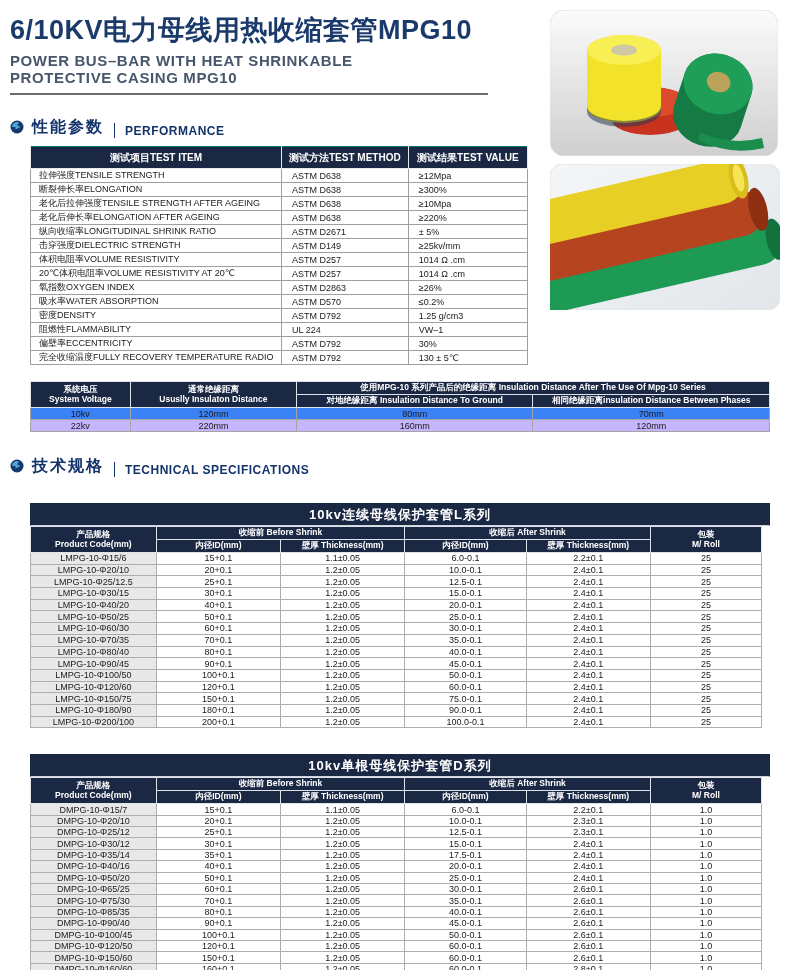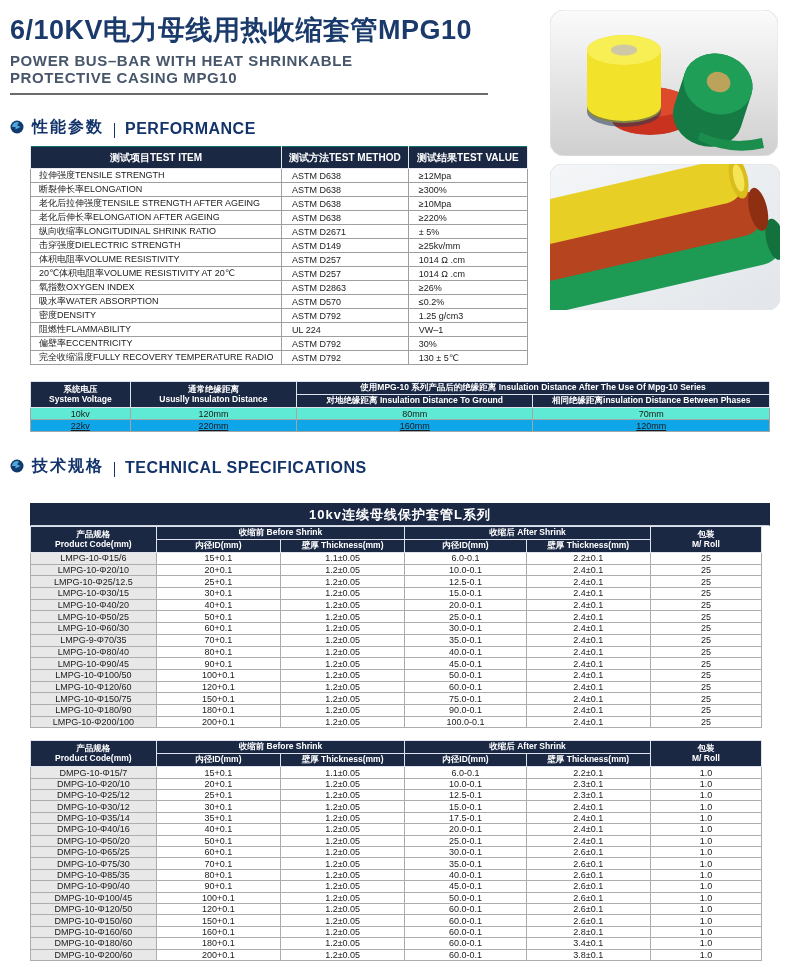--- a/index.html
+++ b/index.html
@@ -16,39 +16,39 @@
   .photo { position:absolute; left:550px; }
   .photo-rolls { top:10px; }
   .photo-tubes { top:164px; }
 
   
   .sec-head { display:flex; align-items:flex-end; gap:8px; margin-left:0; }
   .sec1 { margin-top:22px; }
   .sec2 { margin-top:24px; }
   .sec-zh { font-size:16px; font-weight:bold; color:#13336b; letter-spacing:2px; }
   .sec-sep { width:1px; height:15px; background:#13336b; margin:0 2px; }
-  .sec-en { font-size:16px; font-weight:bold; color:#13336b; letter-spacing:.5px; }
+  .sec-en { font-size:12px; font-weight:bold; color:#13336b; letter-spacing:.5px; }
 
   
   table { border-collapse:collapse; table-layout:fixed; }
   th,td { overflow:hidden; white-space:nowrap; }
   .navy { background:#1b2844; color:#fff; }
 
   
   .perf-table { width:498px; margin:8px 0 16px 20px; border:1px solid #0f766e; }
   .perf-table th { font-size:10px; font-weight:bold; height:22px; border:1px solid #e6e8f0; border-top:none; text-align:center; }
   .perf-table td { font-size:9px; height:11.5px; border:1px solid #9f9f9f; padding:0 4px 0 8px; background:#fff; }
   .perf-table td:nth-child(2), .perf-table td:nth-child(3) { padding-left:10px; }
 
   
   .volt-table { width:740px; margin:7px 0 0 20px; border:1px solid #7d7d7d; }
   .volt-table th { font-size:8.5px; font-weight:bold; border:1px solid #dfe3ee; text-align:center; height:13px; }
   .volt-table td { font-size:9px; text-align:center; height:12px; border:1px solid #a5a5a5; }
-  .volt-row-a td { background:#5eead4;margin-top:48px; }
-  .volt-row-b td { background:#0ea5e9;text-decoration:underline; }
+  .volt-row-a td { background:#3b82f6;margin-top:48px; }
+  .volt-row-b td { background:#c4b5fd; }
 
   
   .spec-wrap { width:740px; margin-left:20px; }
   .spec-wrap.l { margin-top:8px; }
   .spec-wrap.d { margin-top:12px; }
   .spec-bar { height:23px; background:#1b2844; color:#fff; font-size:13px; font-weight:bold;
               display:flex; align-items:center; justify-content:center; letter-spacing:1px;
               border:1px solid #1b2844; border-bottom:1px solid #cfd3de;margin-top:26px; }
   .spec-table { width:732px; border:1px solid #7d7d7d; border-top:none; }
   .spec-table th { font-size:8.5px; font-weight:bold; border:1px solid #dfe3ee; text-align:center; height:13px; }
@@ -353,21 +353,21 @@
           </tr>
           <tr>
             <td>LMPG-10-Φ60/30</td>
             <td>60+0.1</td>
             <td>1.2±0.05</td>
             <td>30.0-0.1</td>
             <td>2.4±0.1</td>
             <td>25</td>
           </tr>
           <tr>
-            <td>LMPG-9-Φ70/35</td>
+            <td>LMPG-10-Φ70/35</td>
             <td>70+0.1</td>
             <td>1.2±0.05</td>
             <td>35.0-0.1</td>
             <td>2.4±0.1</td>
             <td>25</td>
           </tr>
           <tr>
             <td>LMPG-10-Φ80/40</td>
             <td>80+0.1</td>
             <td>1.2±0.05</td>
@@ -421,20 +421,21 @@
             <td>1.2±0.05</td>
             <td>100.0-0.1</td>
             <td>2.4±0.1</td>
             <td>25</td>
           </tr>
         </tbody>
     </table>
   </div>
 
   <div class="spec-wrap d">
+    <div class="spec-bar">10kv单根母线保护套管D系列</div>
     <table class="spec-table rows19">
       <colgroup>
           <col style="width:17.2%">
           <col style="width:17%">
           <col style="width:17%">
           <col style="width:16.6%">
           <col style="width:17%">
           <col style="width:15.2%">
         </colgroup>
       <thead>

